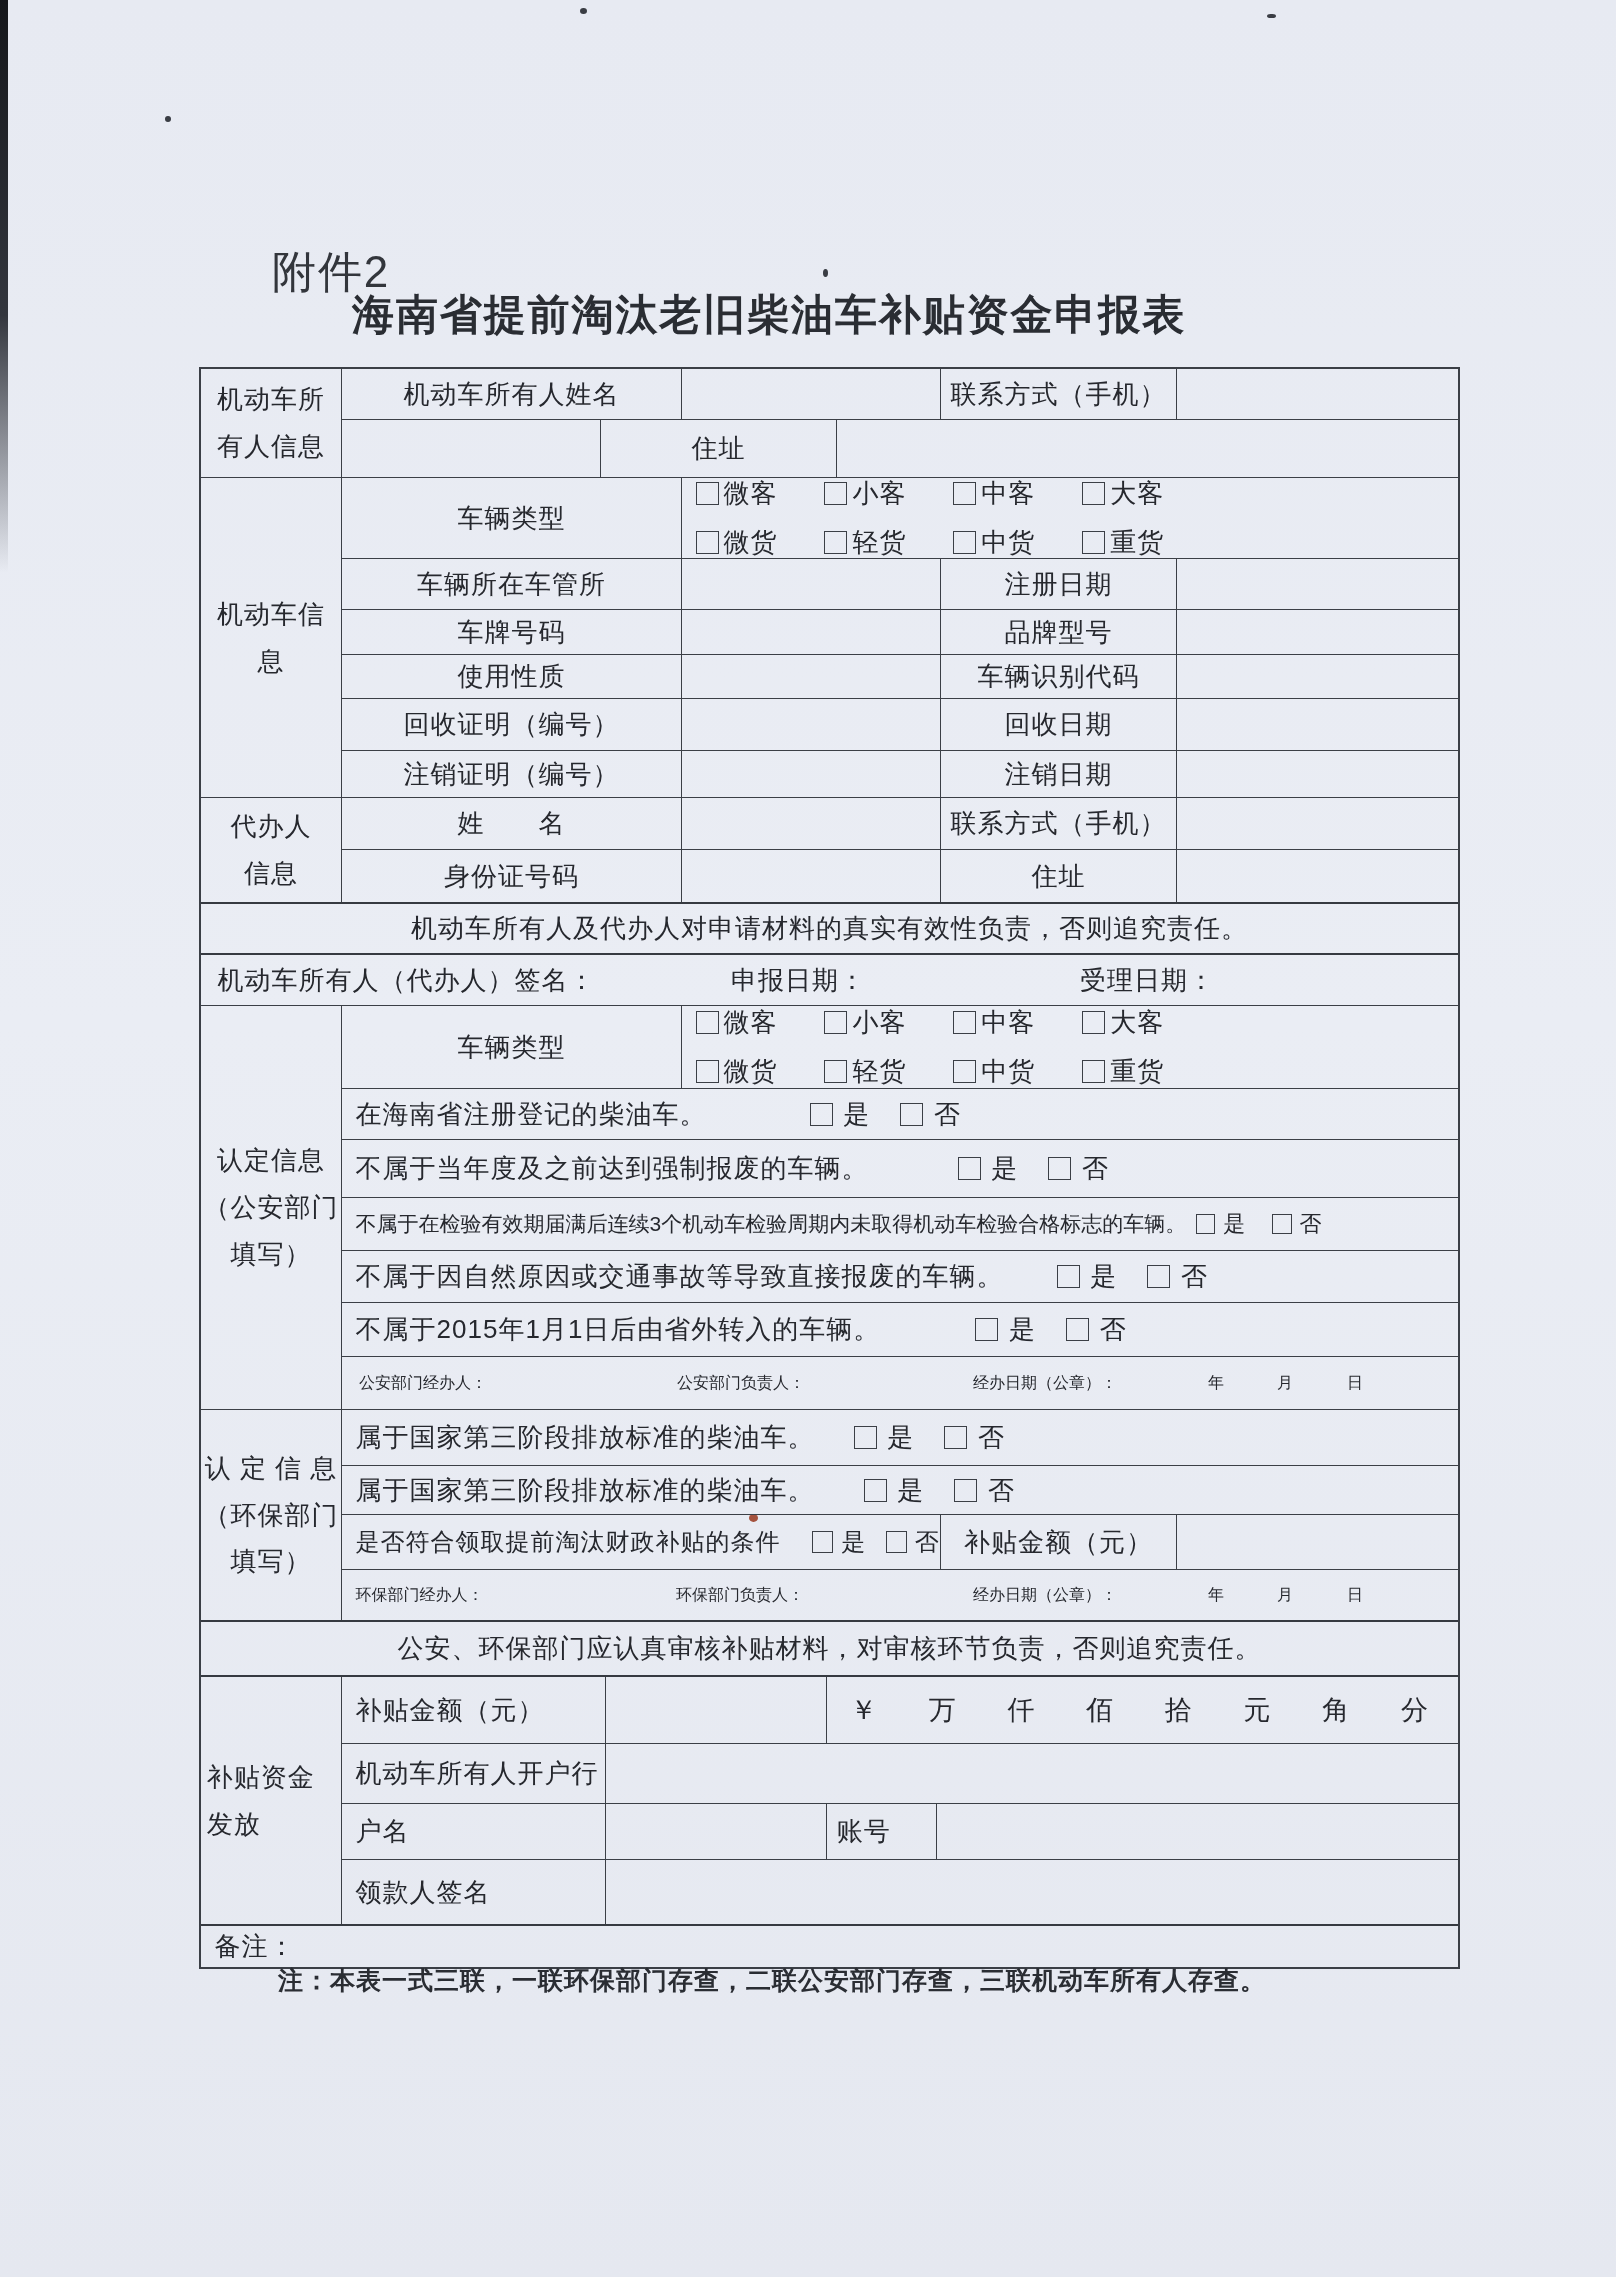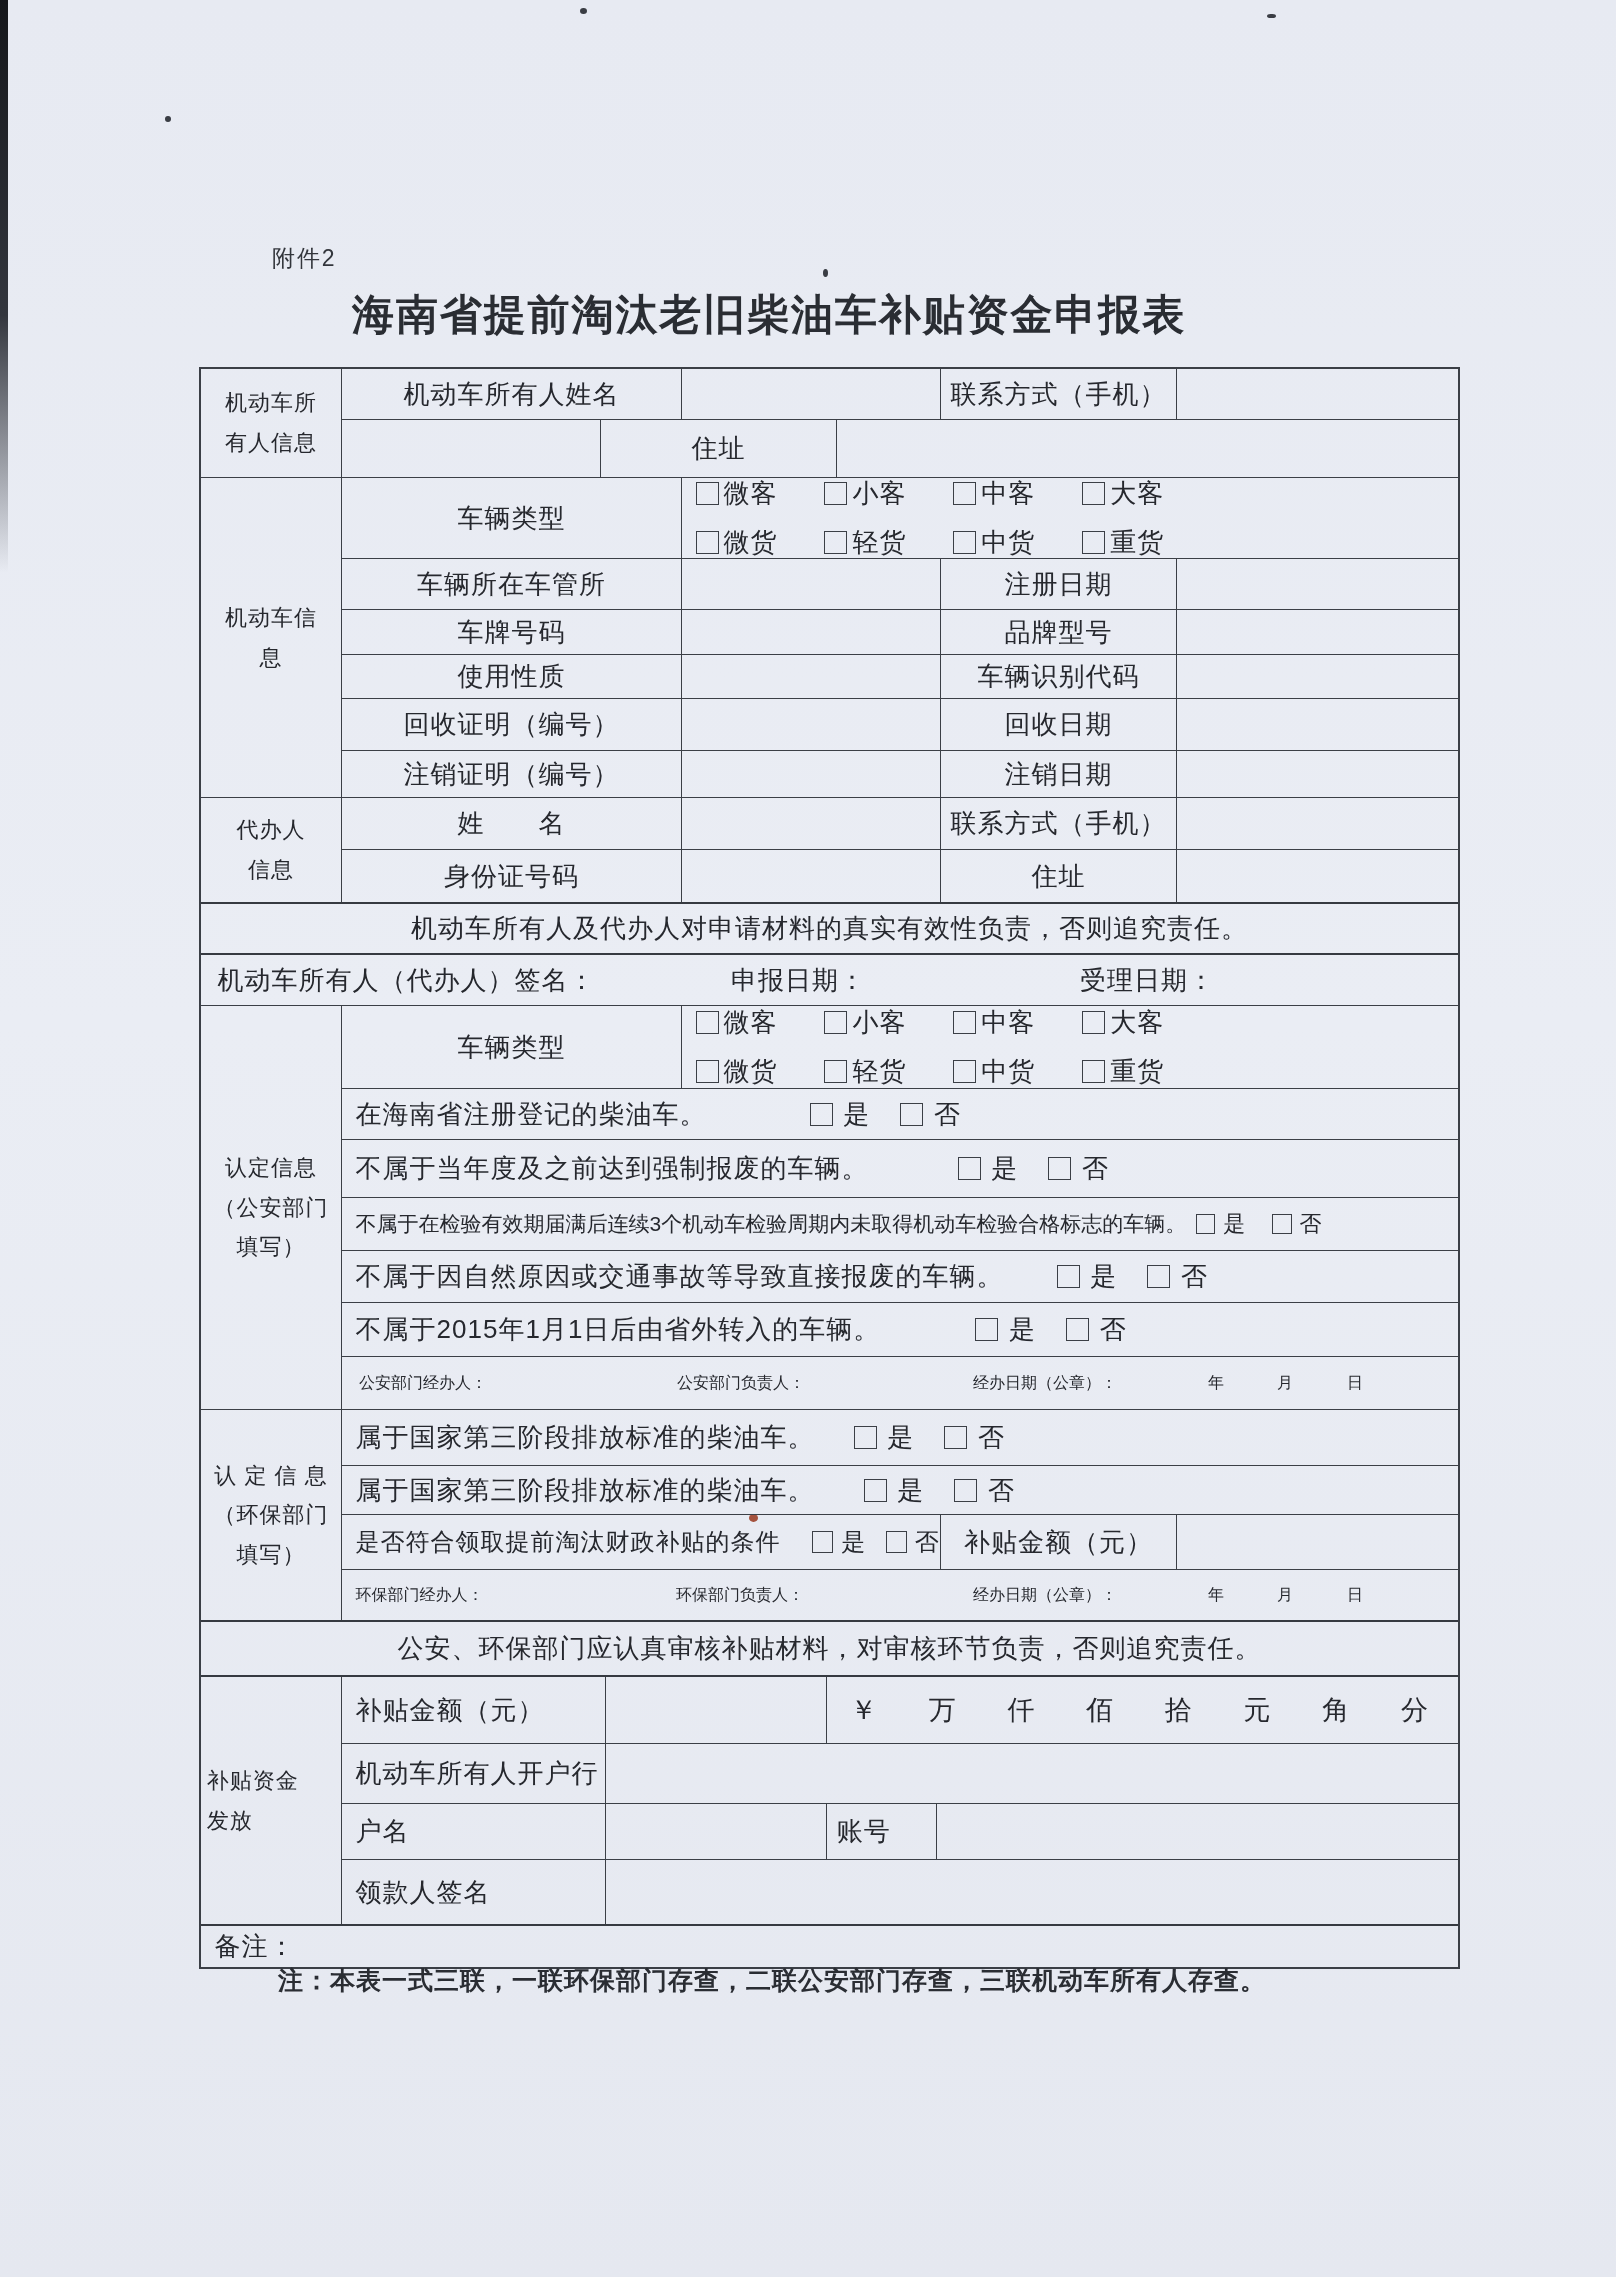--- a/index.html
+++ b/index.html
@@ -9,28 +9,28 @@
     width: 1617px; height: 2277px;
     margin: 0 auto;
     background: linear-gradient(180deg,#e7eaf2 0%,#eaedf4 45%,#e5e8f0 100%);
     font-family: "Liberation Sans", "DejaVu Sans", sans-serif;
     color: #26282e;
     overflow: hidden;
   }
   .scan-edge { position:absolute; left:0; top:0; width:7.8px; height:573px;
     background: linear-gradient(180deg,#15171b 0%,#33363e 55%, rgba(60,64,72,0) 100%); }
   .speck { position:absolute; border-radius:50%; background:#3a3d44; }
-  .attachment { position:absolute; left:272px; top:243px; font-size:23px; letter-spacing:1.9px; color:#33363c;text-align:right; }
+  .attachment { position:absolute; left:272px; top:243px; font-size:44px; letter-spacing:1.9px; color:#33363c;text-align:right; }
   .title { position:absolute; left:352px; top:287px; font-size:42px; font-weight:bold; letter-spacing:1.9px; color:#2a2d33; }
   .form { position:absolute; left:199px; top:367px; width:1261px; border:2.9px solid #3b3f46; }
   .band { display:flex; border-top:1.9px solid #3b3f46; background:transparent; }
   .band:first-child { border-top:none; }
   .band.thick { border-top:2.9px solid #363a41; }
   .side { flex:0 0 141px; border-right:1.9px solid #3b3f46; display:flex; align-items:center;
-    justify-content:center; text-align:center; white-space:pre-line; font-size:22px;
+    justify-content:center; text-align:center; white-space:pre-line; font-size:26px;
     line-height:1.8; letter-spacing:1px; }
   .side.la { justify-content:flex-start; text-align:left; padding-left:5.8px; }
   .rows { flex:1; display:flex; flex-direction:column; min-width:0; }
   .row { display:flex; border-top:1.9px solid #3b3f46; align-items:stretch; min-width:0; }
   .row:first-child { border-top:none; }
   .cell { border-right:1.9px solid #3b3f46; display:flex; align-items:center; justify-content:center;
     font-size:26px; letter-spacing:1px; min-width:0; }
   .cell:last-child { border-right:none; }
   .cell.left { justify-content:flex-start; padding-left:13.6px;gap:16px; }
   .w350 { flex:0 0 340px; } .w267 { flex:0 0 259px; } .w243 { flex:0 0 236px; }

